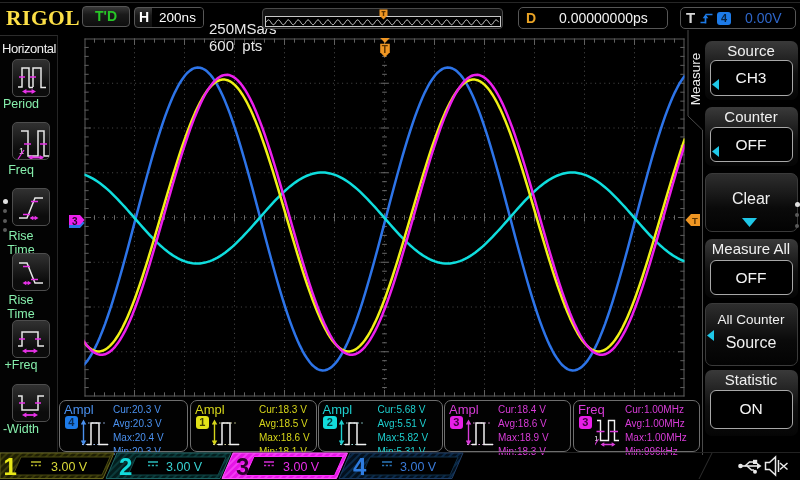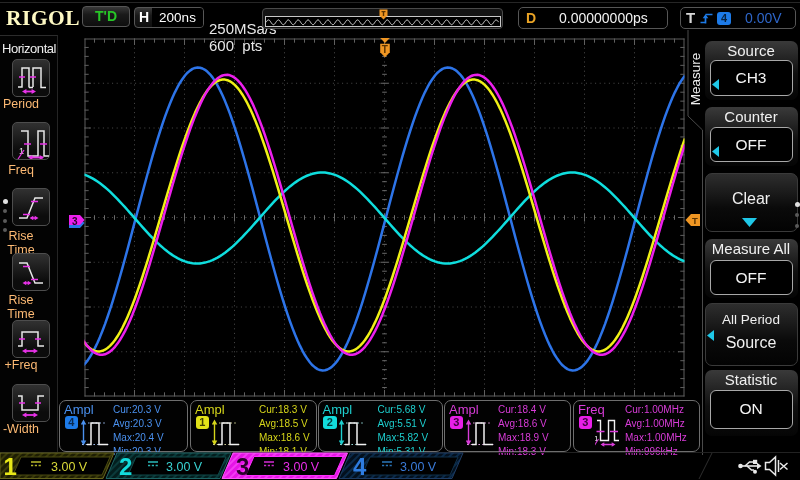--- a/index.html
+++ b/index.html
@@ -1,30 +1,30 @@
 <!DOCTYPE html>
 <html><head><meta charset="utf-8">
 <style>
 *{margin:0;padding:0;box-sizing:border-box}
 body{width:800px;height:480px;background:#000;font-family:"Liberation Sans",sans-serif;position:relative;overflow:hidden}
 .abs{position:absolute}
 .grad{background:linear-gradient(#383838,#1a1a1a 40%,#0e0e0e)}
 .iconbox{width:38px;height:38px;border:1px solid #4d4d4d;border-radius:5px;background:linear-gradient(#313131,#0c0c0c 75%);display:flex;align-items:center;justify-content:center}
-.mlabel{width:42px;text-align:center;font-size:12.5px;color:#fdba74}
+.mlabel{width:42px;text-align:center;font-size:12.5px;color:#86efac}
 .mgroup{left:704.5px;width:93px;border-radius:7px;background:linear-gradient(#3a3a3a,#101010 55%,#050505)}
 .mlab{left:704.5px;width:93px;text-align:center;color:#f0f0f0;font-size:15px}
 .mbtn{left:709.5px;width:83px;height:35.5px;background:#000;border:1.5px solid #a8a8a8;border-radius:6px;text-align:center;color:#f4f4f4;font-size:15.5px}
 .sbox{top:399.5px;height:52.5px;background:#020202;border:1.5px solid #6e6e6e;border-radius:7px}
 .sline{position:absolute;left:0;width:100%;font-size:10px;line-height:14px;white-space:pre}
 </style></head>
 <body>
 
 <div class="abs" style="left:0;top:0;width:800px;height:30px;background:#000"></div>
 <div class="abs" style="left:0;top:2px;width:800px;height:1px;background:#262626"></div>
-<div class="abs" style="left:6px;top:6px;font-family:'Liberation Serif',serif;font-weight:bold;font-size:21.5px;color:#fef9c3;letter-spacing:0.5px">RIGOL</div>
+<div class="abs" style="left:6px;top:6px;font-family:'Liberation Serif',serif;font-weight:bold;font-size:21.5px;color:#fde047;letter-spacing:0.5px">RIGOL</div>
 <div class="abs grad" style="left:82px;top:6px;width:48px;height:21px;border:1px solid #565656;border-radius:4px;text-align:center;line-height:19px;font-size:14px;font-weight:bold;color:#27c527">T'D</div>
 <div class="abs grad" style="left:134px;top:7px;width:70px;height:21px;border:1px solid #565656;border-radius:4px"></div>
 <div class="abs" style="left:139px;top:9px;font-size:14px;font-weight:bold;color:#fff">H</div>
 <div class="abs" style="left:152px;top:8px;width:51px;height:19px;background:#000;border-radius:0 3px 3px 0;text-align:center;line-height:19px;font-size:13.5px;color:#fff">200ns</div>
 <div class="abs" style="left:209px;top:20px;font-size:15px;color:#e8e8e8;line-height:17px">250MSa/s<br>600&nbsp;&nbsp;pts</div>
 <div class="abs" style="left:262px;top:8px;width:241px;height:21px;background:#141414;border:1px solid #4a4a4a;border-radius:4px"></div>
 <div class="abs" style="left:264.5px;top:15.5px;width:236px;height:11.5px;background:#000;border:1px solid #c8c8c8">
 <svg width="234" height="10" style="display:block">
       <path d="M0.0,5.3L0.5,4.6L1.0,3.9L1.5,3.3L2.0,3.0L2.5,2.9L3.0,3.0L3.5,3.4L4.0,3.9L4.5,4.6L5.0,5.4L5.5,6.1L6.0,6.8L6.5,7.3L7.0,7.6L7.5,7.7L8.0,7.5L8.5,7.2L9.0,6.6L9.5,5.9L10.0,5.1L10.5,4.4L11.0,3.8L11.5,3.3L12.0,3.0L12.5,2.9L13.0,3.1L13.5,3.5L14.0,4.1L14.5,4.8L15.0,5.5L15.5,6.3L16.0,6.9L16.5,7.4L17.0,7.6L17.5,7.7L18.0,7.5L18.5,7.1L19.0,6.5L19.5,5.8L20.0,5.0L20.5,4.3L21.0,3.6L21.5,3.2L22.0,2.9L22.5,2.9L23.0,3.1L23.5,3.6L24.0,4.2L24.5,4.9L25.0,5.7L25.5,6.4L26.0,7.0L26.5,7.5L27.0,7.7L27.5,7.7L28.0,7.4L28.5,7.0L29.0,6.3L29.5,5.6L30.0,4.8L30.5,4.1L31.0,3.5L31.5,3.1L32.0,2.9L32.5,3.0L33.0,3.2L33.5,3.7L34.0,4.3L34.5,5.1L35.0,5.8L35.5,6.5L36.0,7.1L36.5,7.5L37.0,7.7L37.5,7.6L38.0,7.3L38.5,6.8L39.0,6.2L39.5,5.5L40.0,4.7L40.5,4.0L41.0,3.4L41.5,3.1L42.0,2.9L42.5,3.0L43.0,3.3L43.5,3.8L44.0,4.5L44.5,5.2L45.0,6.0L45.5,6.7L46.0,7.2L46.5,7.6L47.0,7.7L47.5,7.6L48.0,7.3L48.5,6.7L49.0,6.0L49.5,5.3L50.0,4.6L50.5,3.9L51.0,3.3L51.5,3.0L52.0,2.9L52.5,3.0L53.0,3.4L53.5,3.9L54.0,4.6L54.5,5.4L55.0,6.1L55.5,6.8L56.0,7.3L56.5,7.6L57.0,7.7L57.5,7.5L58.0,7.2L58.5,6.6L59.0,5.9L59.5,5.1L60.0,4.4L60.5,3.8L61.0,3.3L61.5,3.0L62.0,2.9L62.5,3.1L63.0,3.5L63.5,4.1L64.0,4.8L64.5,5.5L65.0,6.3L65.5,6.9L66.0,7.4L66.5,7.6L67.0,7.7L67.5,7.5L68.0,7.1L68.5,6.5L69.0,5.8L69.5,5.0L70.0,4.3L70.5,3.6L71.0,3.2L71.5,2.9L72.0,2.9L72.5,3.1L73.0,3.6L73.5,4.2L74.0,4.9L74.5,5.7L75.0,6.4L75.5,7.0L76.0,7.5L76.5,7.7L77.0,7.7L77.5,7.4L78.0,7.0L78.5,6.3L79.0,5.6L79.5,4.8L80.0,4.1L80.5,3.5L81.0,3.1L81.5,2.9L82.0,3.0L82.5,3.2L83.0,3.7L83.5,4.3L84.0,5.1L84.5,5.8L85.0,6.5L85.5,7.1L86.0,7.5L86.5,7.7L87.0,7.6L87.5,7.3L88.0,6.8L88.5,6.2L89.0,5.5L89.5,4.7L90.0,4.0L90.5,3.4L91.0,3.1L91.5,2.9L92.0,3.0L92.5,3.3L93.0,3.8L93.5,4.5L94.0,5.2L94.5,6.0L95.0,6.7L95.5,7.2L96.0,7.6L96.5,7.7L97.0,7.6L97.5,7.3L98.0,6.7L98.5,6.0L99.0,5.3L99.5,4.6L100.0,3.9L100.5,3.3L101.0,3.0L101.5,2.9L102.0,3.0L102.5,3.4L103.0,3.9L103.5,4.6L104.0,5.4L104.5,6.1L105.0,6.8L105.5,7.3L106.0,7.6L106.5,7.7L107.0,7.5L107.5,7.2L108.0,6.6L108.5,5.9L109.0,5.1L109.5,4.4L110.0,3.8L110.5,3.3L111.0,3.0L111.5,2.9L112.0,3.1L112.5,3.5L113.0,4.1L113.5,4.8L114.0,5.5L114.5,6.3L115.0,6.9L115.5,7.4L116.0,7.6L116.5,7.7L117.0,7.5L117.5,7.1L118.0,6.5L118.5,5.8L119.0,5.0L119.5,4.3L120.0,3.6L120.5,3.2L121.0,2.9L121.5,2.9L122.0,3.1L122.5,3.6L123.0,4.2L123.5,4.9L124.0,5.7L124.5,6.4L125.0,7.0L125.5,7.5L126.0,7.7L126.5,7.7L127.0,7.4L127.5,7.0L128.0,6.3L128.5,5.6L129.0,4.8L129.5,4.1L130.0,3.5L130.5,3.1L131.0,2.9L131.5,3.0L132.0,3.2L132.5,3.7L133.0,4.3L133.5,5.1L134.0,5.8L134.5,6.5L135.0,7.1L135.5,7.5L136.0,7.7L136.5,7.6L137.0,7.3L137.5,6.8L138.0,6.2L138.5,5.5L139.0,4.7L139.5,4.0L140.0,3.4L140.5,3.1L141.0,2.9L141.5,3.0L142.0,3.3L142.5,3.8L143.0,4.5L143.5,5.2L144.0,6.0L144.5,6.7L145.0,7.2L145.5,7.6L146.0,7.7L146.5,7.6L147.0,7.3L147.5,6.7L148.0,6.0L148.5,5.3L149.0,4.6L149.5,3.9L150.0,3.3L150.5,3.0L151.0,2.9L151.5,3.0L152.0,3.4L152.5,3.9L153.0,4.6L153.5,5.4L154.0,6.1L154.5,6.8L155.0,7.3L155.5,7.6L156.0,7.7L156.5,7.5L157.0,7.2L157.5,6.6L158.0,5.9L158.5,5.1L159.0,4.4L159.5,3.8L160.0,3.3L160.5,3.0L161.0,2.9L161.5,3.1L162.0,3.5L162.5,4.1L163.0,4.8L163.5,5.5L164.0,6.3L164.5,6.9L165.0,7.4L165.5,7.6L166.0,7.7L166.5,7.5L167.0,7.1L167.5,6.5L168.0,5.8L168.5,5.0L169.0,4.3L169.5,3.6L170.0,3.2L170.5,2.9L171.0,2.9L171.5,3.1L172.0,3.6L172.5,4.2L173.0,4.9L173.5,5.7L174.0,6.4L174.5,7.0L175.0,7.5L175.5,7.7L176.0,7.7L176.5,7.4L177.0,7.0L177.5,6.3L178.0,5.6L178.5,4.8L179.0,4.1L179.5,3.5L180.0,3.1L180.5,2.9L181.0,3.0L181.5,3.2L182.0,3.7L182.5,4.3L183.0,5.1L183.5,5.8L184.0,6.5L184.5,7.1L185.0,7.5L185.5,7.7L186.0,7.6L186.5,7.3L187.0,6.8L187.5,6.2L188.0,5.5L188.5,4.7L189.0,4.0L189.5,3.4L190.0,3.1L190.5,2.9L191.0,3.0L191.5,3.3L192.0,3.8L192.5,4.5L193.0,5.2L193.5,6.0L194.0,6.7L194.5,7.2L195.0,7.6L195.5,7.7L196.0,7.6L196.5,7.3L197.0,6.7L197.5,6.0L198.0,5.3L198.5,4.6L199.0,3.9L199.5,3.3L200.0,3.0L200.5,2.9L201.0,3.0L201.5,3.4L202.0,3.9L202.5,4.6L203.0,5.4L203.5,6.1L204.0,6.8L204.5,7.3L205.0,7.6L205.5,7.7L206.0,7.5L206.5,7.2L207.0,6.6L207.5,5.9L208.0,5.1L208.5,4.4L209.0,3.8L209.5,3.3L210.0,3.0L210.5,2.9L211.0,3.1L211.5,3.5L212.0,4.1L212.5,4.8L213.0,5.5L213.5,6.3L214.0,6.9L214.5,7.4L215.0,7.6L215.5,7.7L216.0,7.5L216.5,7.1L217.0,6.5L217.5,5.8L218.0,5.0L218.5,4.3L219.0,3.6L219.5,3.2L220.0,2.9L220.5,2.9L221.0,3.1L221.5,3.6L222.0,4.2L222.5,4.9L223.0,5.7L223.5,6.4L224.0,7.0L224.5,7.5L225.0,7.7L225.5,7.7L226.0,7.4L226.5,7.0L227.0,6.3L227.5,5.6L228.0,4.8L228.5,4.1L229.0,3.5L229.5,3.1L230.0,2.9L230.5,3.0L231.0,3.2L231.5,3.7L232.0,4.3L232.5,5.1" fill="none" stroke="#e8e8e8" stroke-width="0.9"></path>
     </svg>
@@ -483,21 +483,21 @@
 <div class="abs mlab" style="top:190px;font-size:16px">Clear</div>
 <svg class="abs" style="left:742px;top:218px" width="15" height="9">
     <path d="M0,0 h15 l-7.5,9 z" fill="#1fc8e8"></path>
   </svg>
 
 <div class="abs mgroup" style="top:238.5px;height:59.5px"></div>
 <div class="abs mlab" style="top:240px">Measure All</div>
 <div class="abs mbtn" style="top:259.5px;line-height:33px">OFF</div>
 
 <div class="abs mgroup" style="top:303px;height:62.5px;border:1px solid #3a3a3a;background:linear-gradient(#2e2e2e,#0a0a0a 60%,#030303)"></div>
-<div class="abs mlab" style="top:312px;font-size:13.5px">All Period</div>
+<div class="abs mlab" style="top:312px;font-size:13.5px">All Counter</div>
 <div class="abs mlab" style="top:334px;font-size:16px">Source</div>
 <svg class="abs" style="left:707px;top:330px" width="8" height="11">
     <path d="M7,0 L0,5.5 L7,11 z" fill="#1fc8e8"></path>
   </svg>
 
 <div class="abs mgroup" style="top:370px;height:66px"></div>
 <div class="abs mlab" style="top:371px">Statistic</div>
 <div class="abs mbtn" style="top:390px;height:38.5px;line-height:36px">ON</div>
 
 <div class="abs" style="left:794.5px;top:201.5px;width:5px;height:5px;border-radius:50%;background:#e0e0e0"></div>

